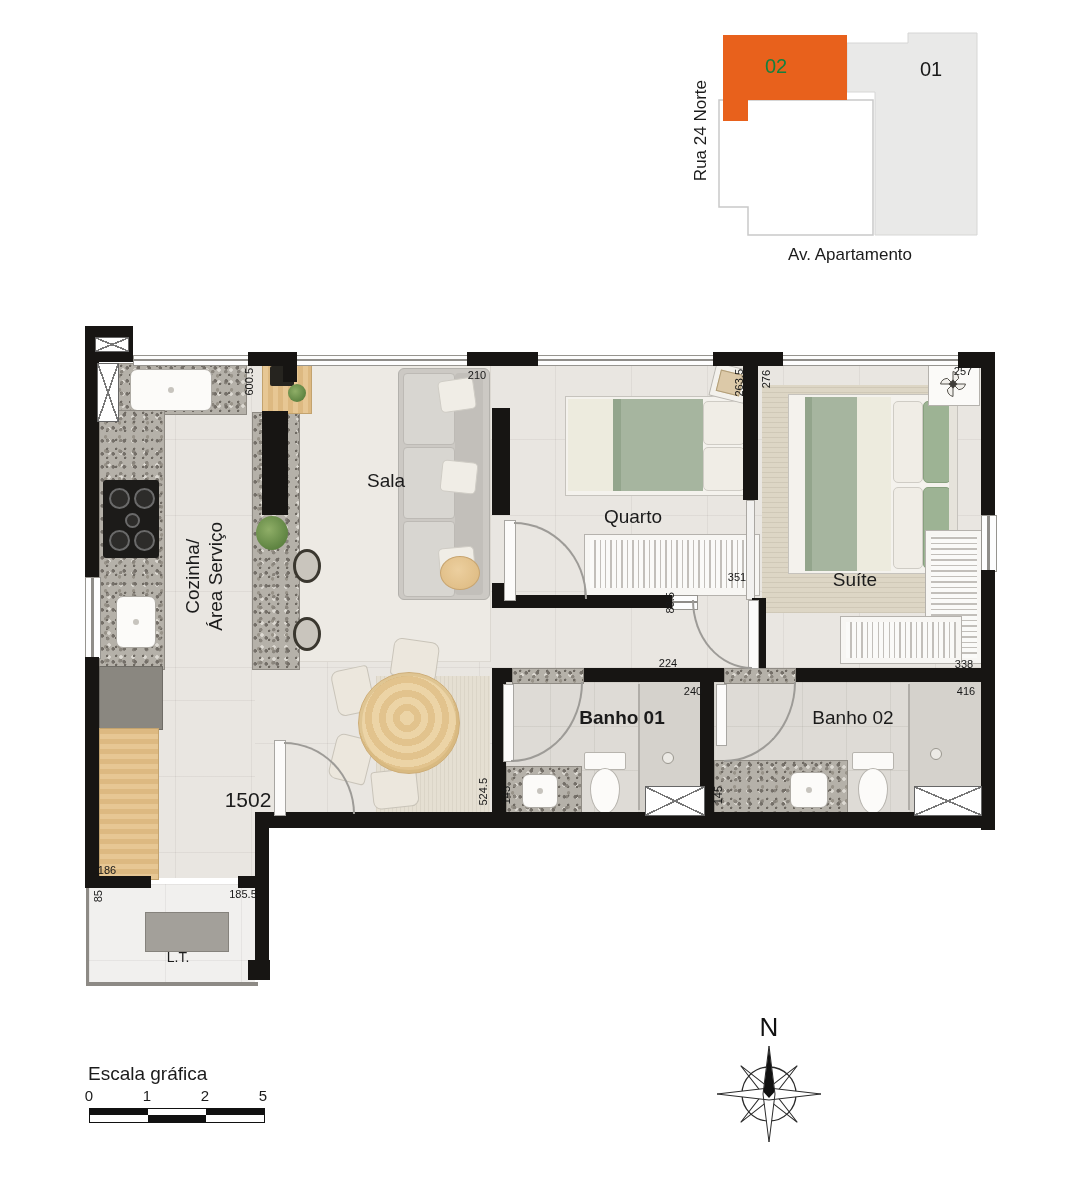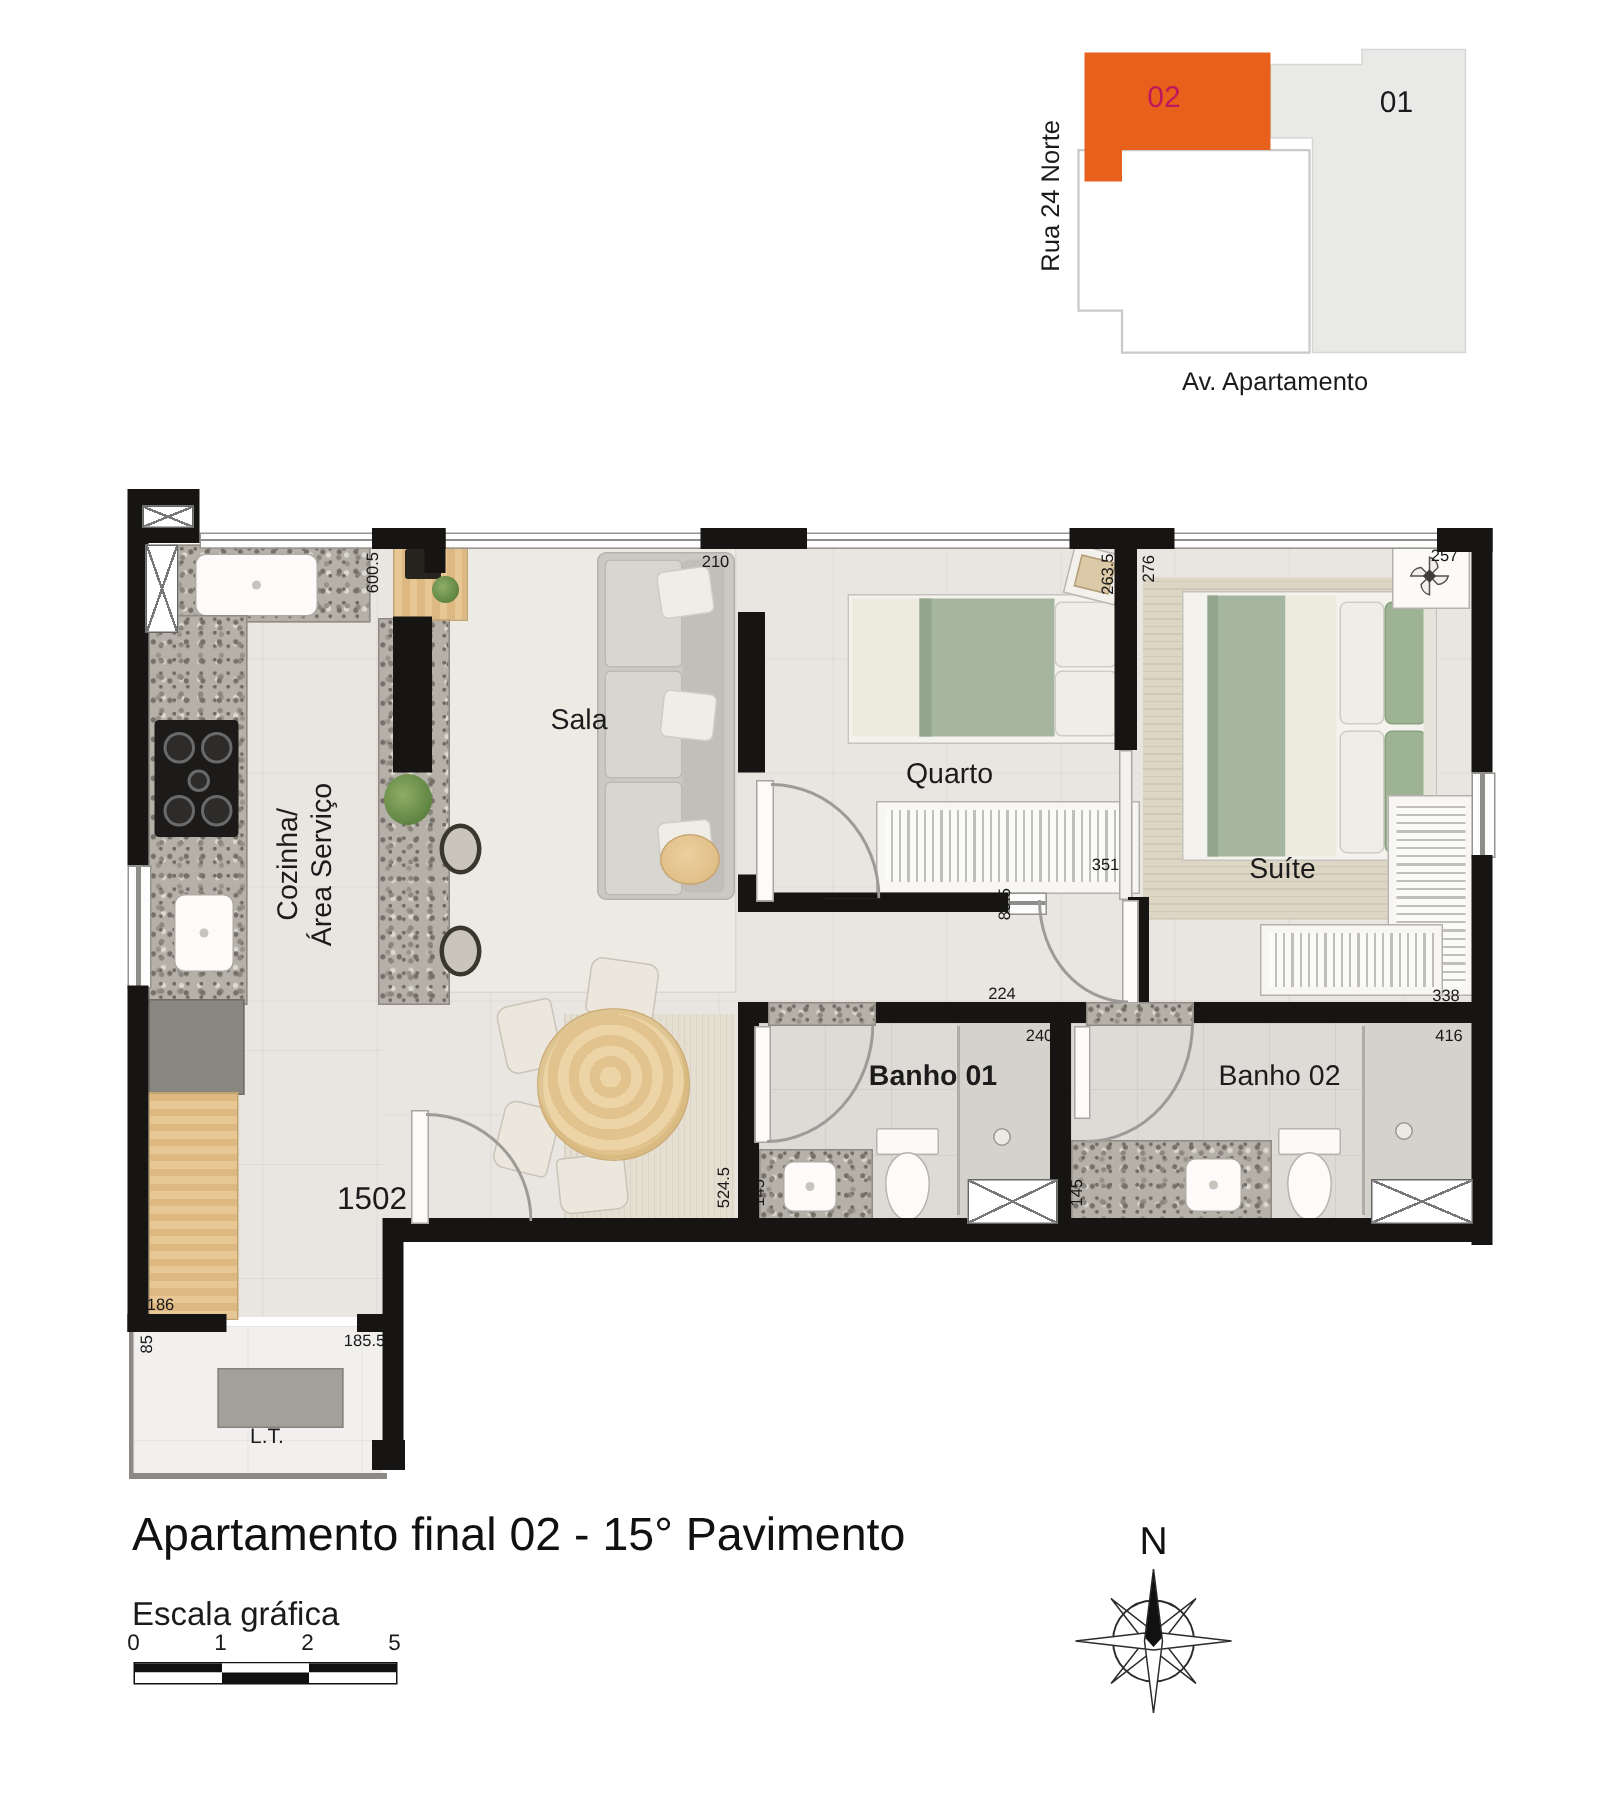--- a/index.html
+++ b/index.html
@@ -72,21 +72,21 @@
 <body>
 
 <div id="root">
 
   <div class="abs" style="left:680px; top:20px; width:320px; height:255px;">
     <svg width="320" height="255" viewBox="0 0 320 255">
       <polygon points="167,23 228,23 228,13 297,13 297,215 195,215 195,72 167,72" fill="#e9e9e8" stroke="#d6d6d5" stroke-width="1"></polygon>
       <polygon points="39,80 193,80 193,215 68,215 68,187 39,187" fill="#ffffff" stroke="#c9c9c9" stroke-width="1.5"></polygon>
       <polygon points="43,15 167,15 167,80 68,80 68,101 43,101" fill="#e8611c"></polygon>
     </svg>
-    <span class="label locator-unit-label center" style="left:96px; top:46px; color:#be185d;">02</span>
+    <span class="label locator-unit-label center" style="left:96px; top:46px; color:#15803d;">02</span>
     <span class="label locator-unit-label center" style="left:251px; top:49px; color:#1a1a1a;">01</span>
   </div>
   <span class="label vtext" style="left:691px; top:80px; font-size:17px;">Rua 24 Norte</span>
   <span class="label center" style="left:850px; top:255px; font-size:17px;">Av. Apartamento</span>
 
   <div class="abs" style="left:0; top:0; width:1080px; height:1010px;">
 
     <div class="floor" style="left:99px; top:363px; width:884px; height:450px;"></div>
     <div class="floor" style="left:99px; top:700px; width:156px; height:178px;"></div>
     <div class="floor" style="left:89px; top:884px; width:166px; height:98px; background-color:#f1f0ee;"></div>
@@ -275,22 +275,21 @@
     <span class="label dim center" style="left:964px; top:664px;">338</span>
     <span class="label dim center" style="left:966px; top:691px;">416</span>
     <span class="label dim vtext" style="left:500px; top:786px;">145</span>
     <span class="label dim vtext" style="left:477px; top:778px;">524.5</span>
     <span class="label dim vtext" style="left:712px; top:786px;">145</span>
     <span class="label dim center" style="left:107px; top:870px;">186</span>
     <span class="label dim vtext" style="left:92px; top:890px;">85</span>
     <span class="label dim center" style="left:243px; top:894px;">185.5</span>
   </div>
 
-  <span class="label" style="left:88px; top:1005px; font-size:31px; color:#111;">Apartamento final 02 - 15° Pavimento</span>
-  <span class="label" style="left:88px; top:1063px; font-size:22px;">Escala gráfica</span>
+  <span class="label" style="left:88px; top:1063px; font-size:19px;">Escala gráfica</span>
   <div class="abs" style="left:0; top:0;">
     <span class="label" style="left:89px; top:1087px; font-size:15px; transform:translateX(-50%);">0</span>
     <span class="label" style="left:147px; top:1087px; font-size:15px; transform:translateX(-50%);">1</span>
     <span class="label" style="left:205px; top:1087px; font-size:15px; transform:translateX(-50%);">2</span>
     <span class="label" style="left:263px; top:1087px; font-size:15px; transform:translateX(-50%);">5</span>
     <div class="abs" style="left:89px; top:1108px; width:174px; height:13px; border:1px solid #111;">
       <div class="abs" style="left:0;     top:0;   width:58px; height:6px; background:#111;"></div>
       <div class="abs" style="left:58px;  top:0;   width:58px; height:6px; background:#fff;"></div>
       <div class="abs" style="left:116px; top:0;   width:58px; height:6px; background:#111;"></div>
       <div class="abs" style="left:0;     top:6px; width:58px; height:7px; background:#fff;"></div>

